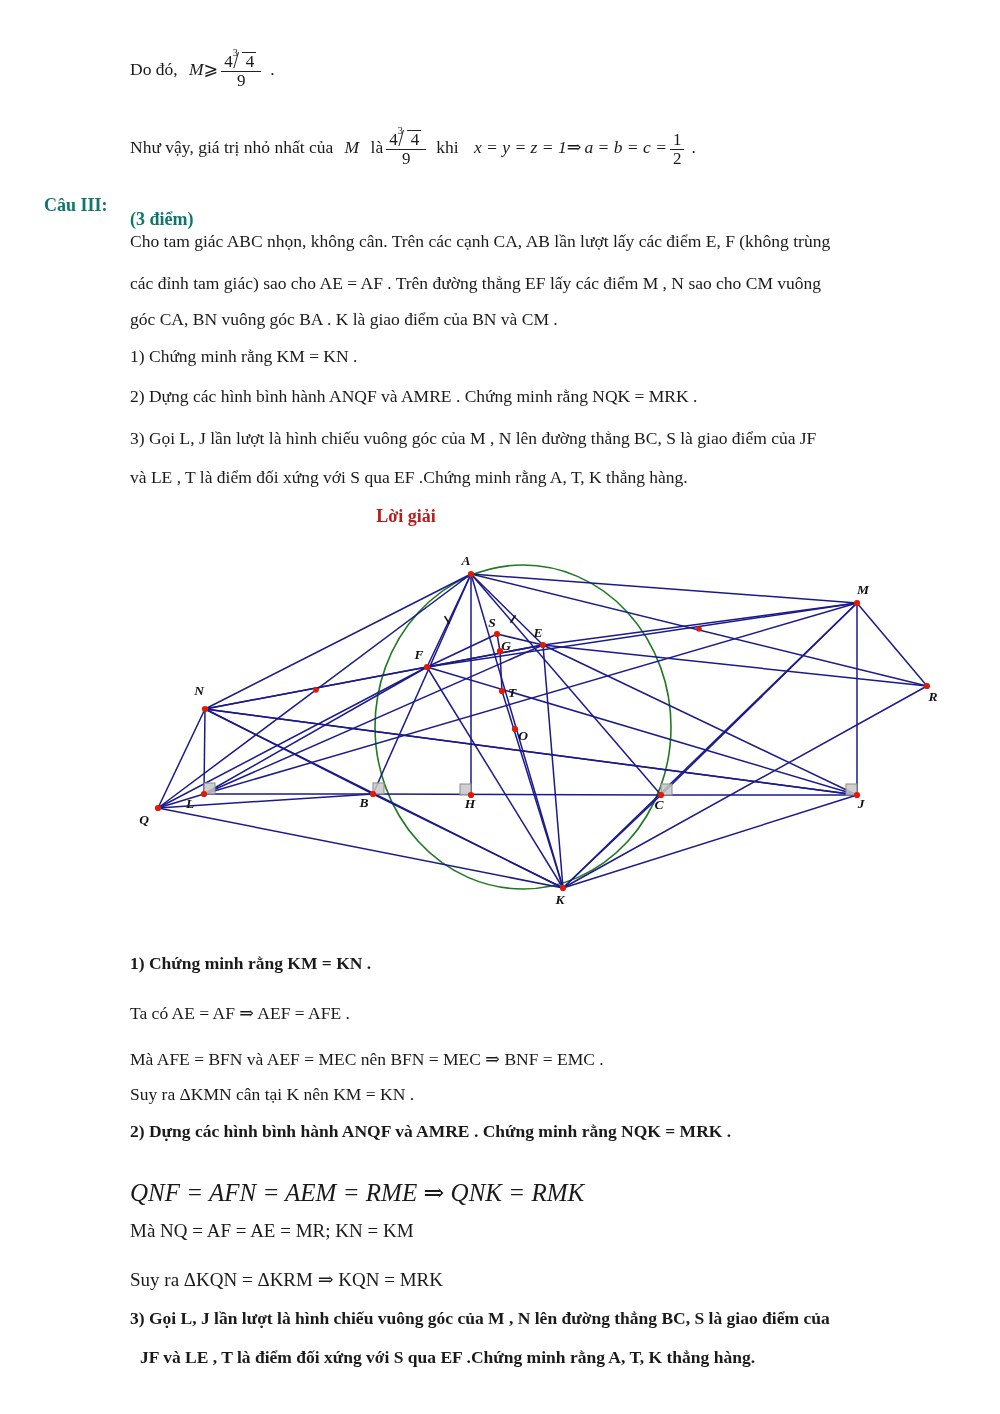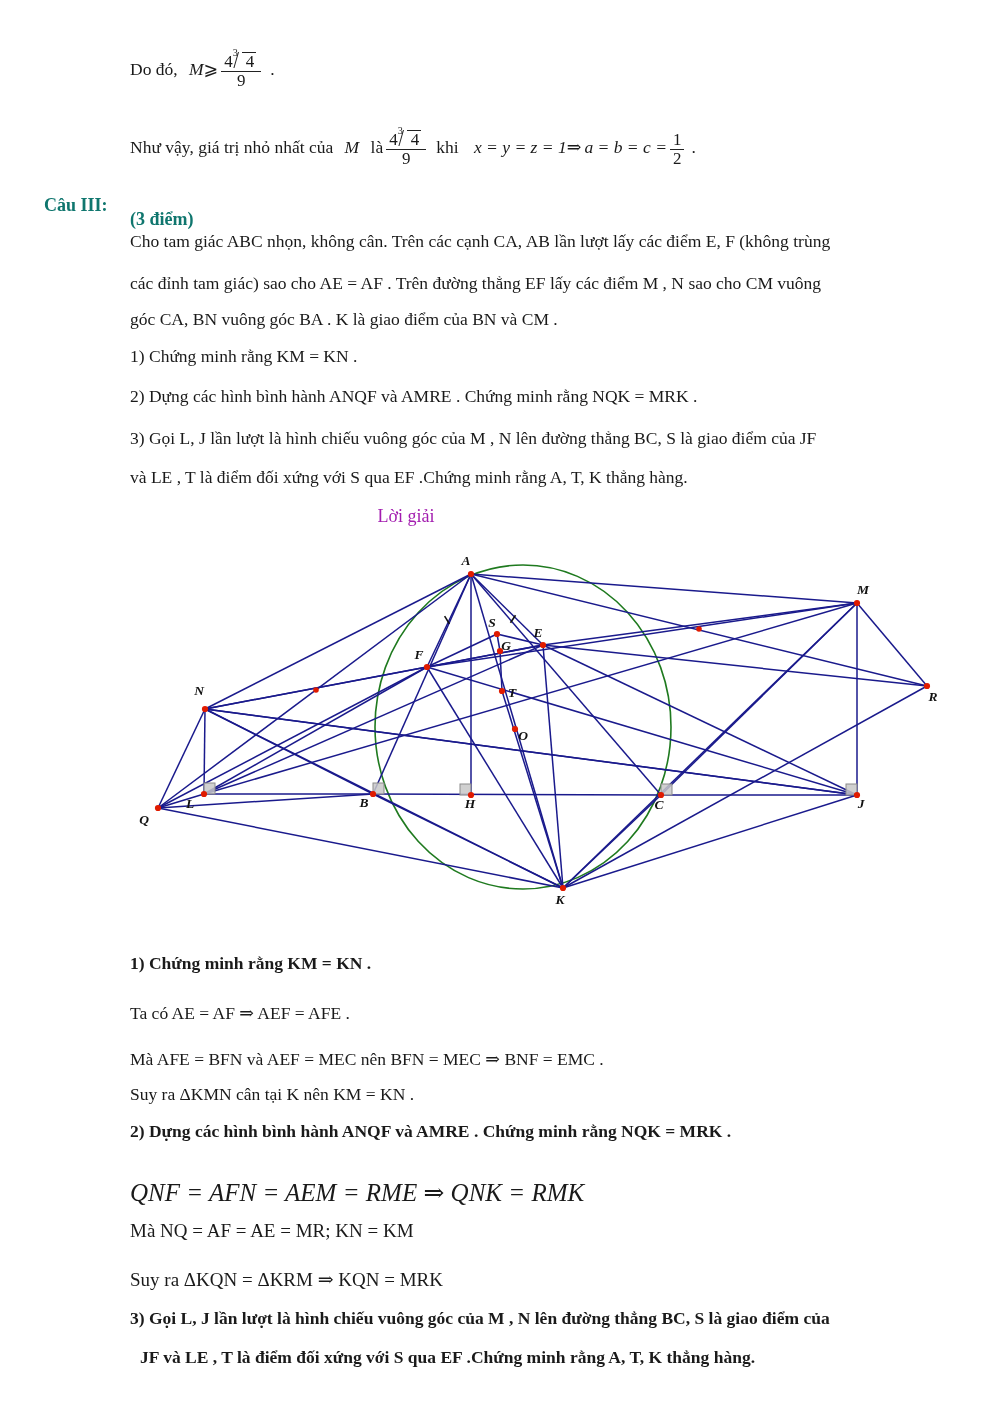--- a/index.html
+++ b/index.html
@@ -28,21 +28,21 @@
   .croot > .rad::before{
     content:""; position:absolute; left:-4px; top:-1px; width:5px; height:0.95em;
     border-left:1.2px solid #222; transform:skewX(-16deg); transform-origin:top left;
   }
 
   
   .figwrap{position:absolute; left:0px; top:540px; width:1000px; height:390px;}
   svg.fig{display:block;}
   .lbl{font-family:"Liberation Serif","DejaVu Serif",serif; font-style:italic; font-weight:bold; font-size:13.5px; fill:#111;}
   .loigiai{position:absolute; left:0; top:506px; width:812px; text-align:center;
-           font-weight:normal; font-size:18px; color:#a21caf;
+           font-weight:bold; font-size:18px; color:#b91c1c;
            font-family:"Liberation Serif","DejaVu Serif",serif;}
 </style>
 </head>
 <body>
 
 <div class="page">
 
   <div class="blk" style="left:130px; top:52px;">
     <span>Do đó,</span>
     <span class="mi" style="margin-left:7px;">M</span><span>⩾</span><span class="frac"><span class="num"><span>4</span><span class="croot"><span class="idx">3</span><span class="rad">4</span></span></span><span class="den">9</span></span><span style="margin-left:6px;">.</span>

